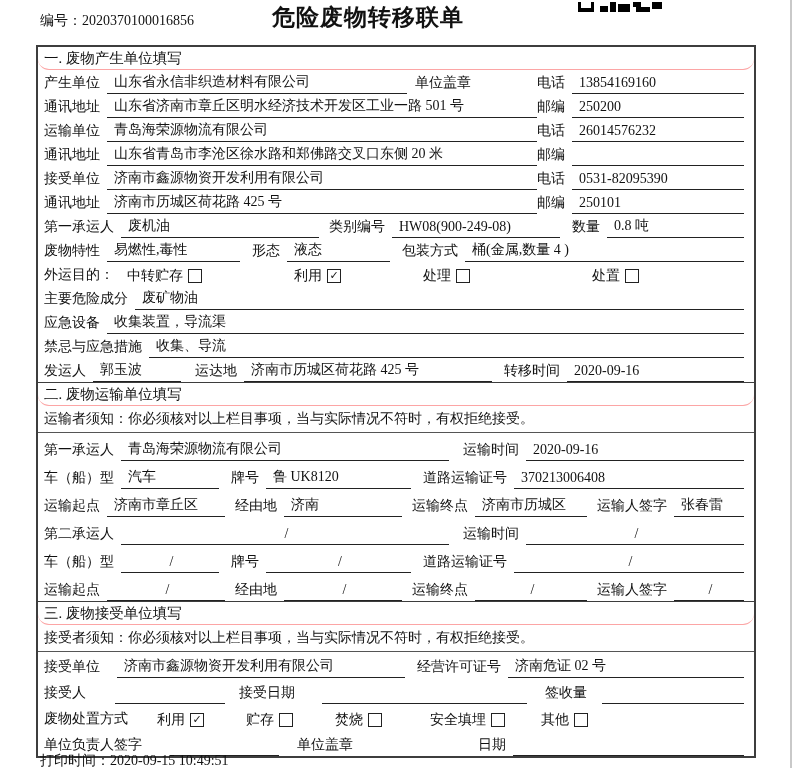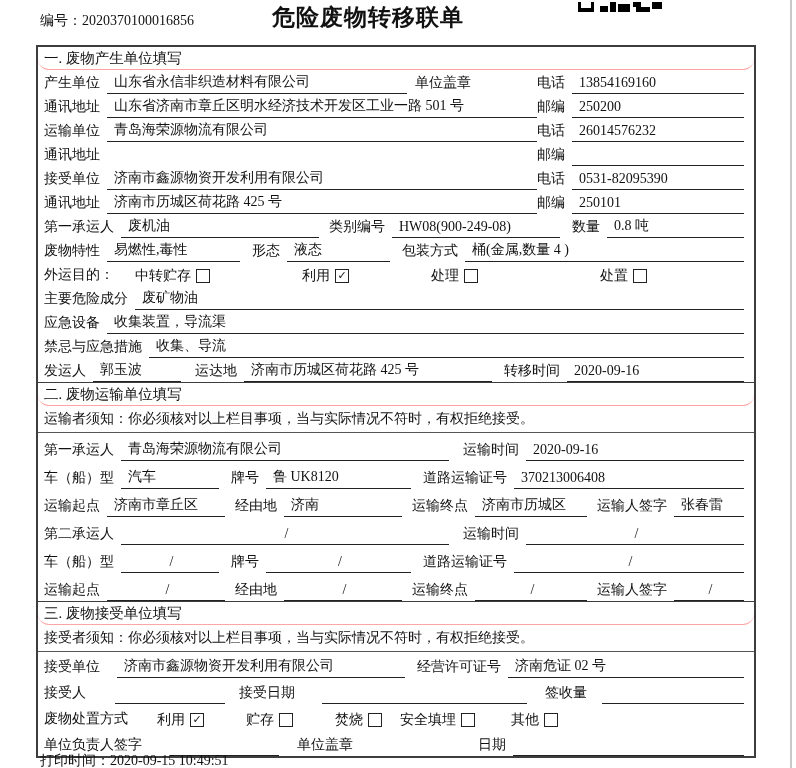--- a/index.html
+++ b/index.html
@@ -80,20 +80,21 @@
       <span class="lbl">运输单位</span>
       <span class="val" style="width:432px">青岛海荣源物流有限公司</span>
       <span class="rg">
           <span class="lbl">电话</span>
           <span class="val">26014576232</span>
         </span>
     </div>
 
     <div class="row r24">
       <span class="lbl">通讯地址</span>
+      <span class="val" style="width:432px">山东省青岛市李沧区徐水路和郑佛路交叉口东侧 20 米</span>
       <span class="rg">
           <span class="lbl">邮编</span>
           <span class="val"></span>
         </span>
     </div>
 
     <div class="row r24">
       <span class="lbl">接受单位</span>
       <span class="val" style="width:432px">济南市鑫源物资开发利用有限公司</span>
       <span class="rg">
@@ -124,21 +125,21 @@
       <span class="lbl">废物特性</span>
       <span class="val" style="width:133px">易燃性,毒性</span>
       <span class="lbl" style="padding-left:12px">形态</span>
       <span class="val" style="width:103px">液态</span>
       <span class="lbl" style="padding-left:12px">包装方式</span>
       <span class="val grow">桶(金属,数量 4 )</span>
     </div>
 
     <div class="row r24">
       <span class="lbl">外运目的：</span>
-      <span class="opt" style="margin-left:14px">中转贮存</span>
+      <span class="opt" style="margin-left:6px">中转贮存</span>
         <span class="cb"></span>
       <span class="opt" style="margin-left:92px">利用</span>
         <span class="cb">✓</span>
       <span class="opt" style="margin-left:82px">处理</span>
         <span class="cb"></span>
       <span class="opt" style="margin-left:122px">处置</span>
         <span class="cb"></span>
     </div>
 
     <div class="row r24">
@@ -246,21 +247,21 @@
     </div>
 
     <div class="row r26">
       <span class="lbl">废物处置方式</span>
       <span class="opt" style="margin-left:22px">利用</span>
         <span class="cb">✓</span>
       <span class="opt" style="margin-left:42px">贮存</span>
         <span class="cb"></span>
       <span class="opt" style="margin-left:42px">焚烧</span>
         <span class="cb"></span>
-      <span class="opt" style="margin-left:18px">安全填埋</span>
+      <span class="opt" style="margin-left:48px">安全填埋</span>
         <span class="cb"></span>
       <span class="opt" style="margin-left:36px">其他</span>
         <span class="cb"></span>
     </div>
 
     <div class="row r26">
       <span class="lbl">单位负责人签字</span>
       <span class="val" style="width:105px;margin-left:25px"></span>
       <span class="lbl" style="padding-left:18px">单位盖章</span>
       <span class="lbl" style="padding-left:118px">日期</span>

